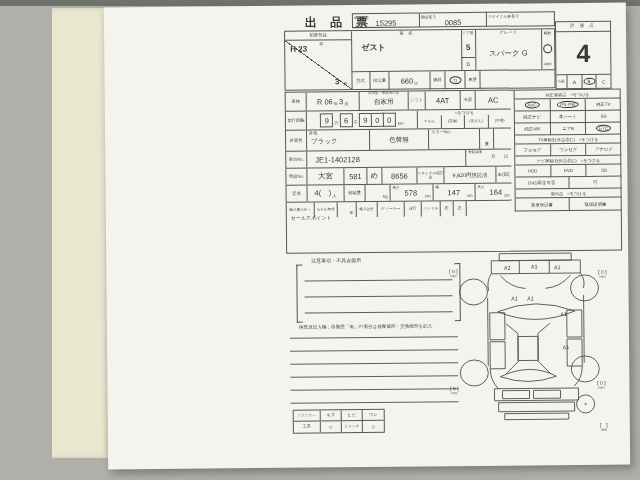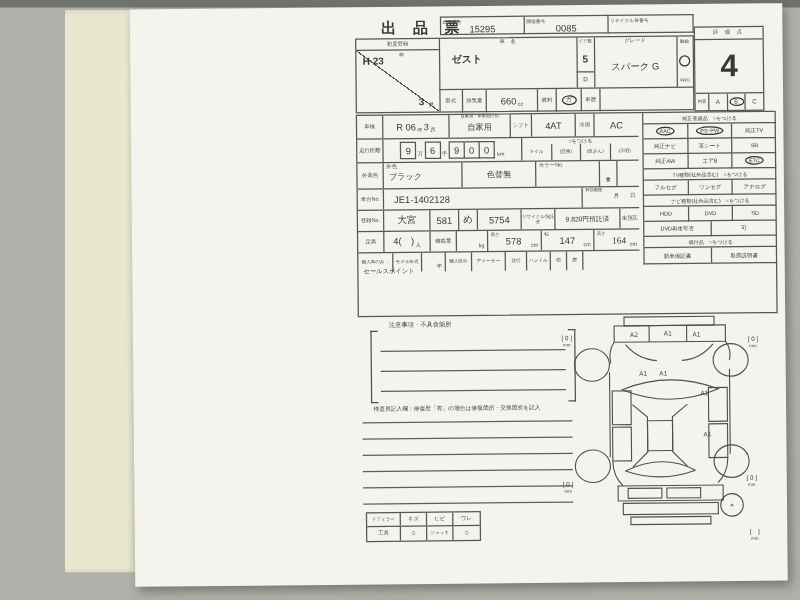--- a/index.html
+++ b/index.html
@@ -195,21 +195,21 @@
               <div class="lb" style="font-size:3.4px;padding:1px 0 0 2px;">有効期限</div>
               <div class="lb" style="text-align:right;padding-right:3px;">月　　日</div>
             </div>
           </div>
 
           <div class="f bb" style="height:16px;">
             <div class="c lb br" style="width:20px;">登録No.</div>
             <div class="c v7 br" style="width:36px;">大宮</div>
             <div class="c v7 br" style="width:22px;">581</div>
             <div class="c v7 br" style="width:14px;">め</div>
-            <div class="c v7 br" style="width:34px;">5754</div>
+            <div class="c v7 br" style="width:34px;">8656</div>
             <div class="c lb br" style="width:26px;font-size:3.6px;text-align:center;">リサイクル預託金</div>
             <div class="c br" style="width:51px;font-size:5.4px;">9,820円預託済</div>
             <div class="c lb" style="flex:1;">未預託</div>
           </div>
 
           <div class="f bb" style="height:16px;">
             <div class="c lb br" style="width:20px;">定員</div>
             <div class="c br" style="width:36px;">
               <span class="v7">4(　)</span>
               <span class="lb" style="margin:6px 0 0 1px;">人</span>
@@ -223,21 +223,21 @@
               <span class="v7 r" style="left:14px;top:4px;">578</span>
               <span class="lb r" style="right:2px;bottom:1px;">cm</span>
             </div>
             <div class="br" style="width:41px;position:relative;">
               <span class="lb r" style="left:2px;top:1px;font-size:3.5px;">幅</span>
               <span class="v7 r" style="left:14px;top:4px;">147</span>
               <span class="lb r" style="right:2px;bottom:1px;">cm</span>
             </div>
             <div style="flex:1;position:relative;">
               <span class="lb r" style="left:2px;top:1px;font-size:3.5px;">高さ</span>
-              <span class="v7 r" style="left:14px;top:4px;font-family:Liberation Serif, serif;">164</span>
+              <span class="v7 r" style="left:14px;top:4px;">164</span>
               <span class="lb r" style="right:2px;bottom:1px;">cm</span>
             </div>
           </div>
 
           <div class="f" style="height:15px;">
             <div class="c lb br" style="width:27px;font-size:3.6px;">輸入車のみ→</div>
             <div class="c lb br" style="width:22px;font-size:3.6px;">モデル年式</div>
             <div class="br" style="width:18px;position:relative;">
               <span class="lb r" style="right:2px;bottom:1px;">年</span>
             </div>

